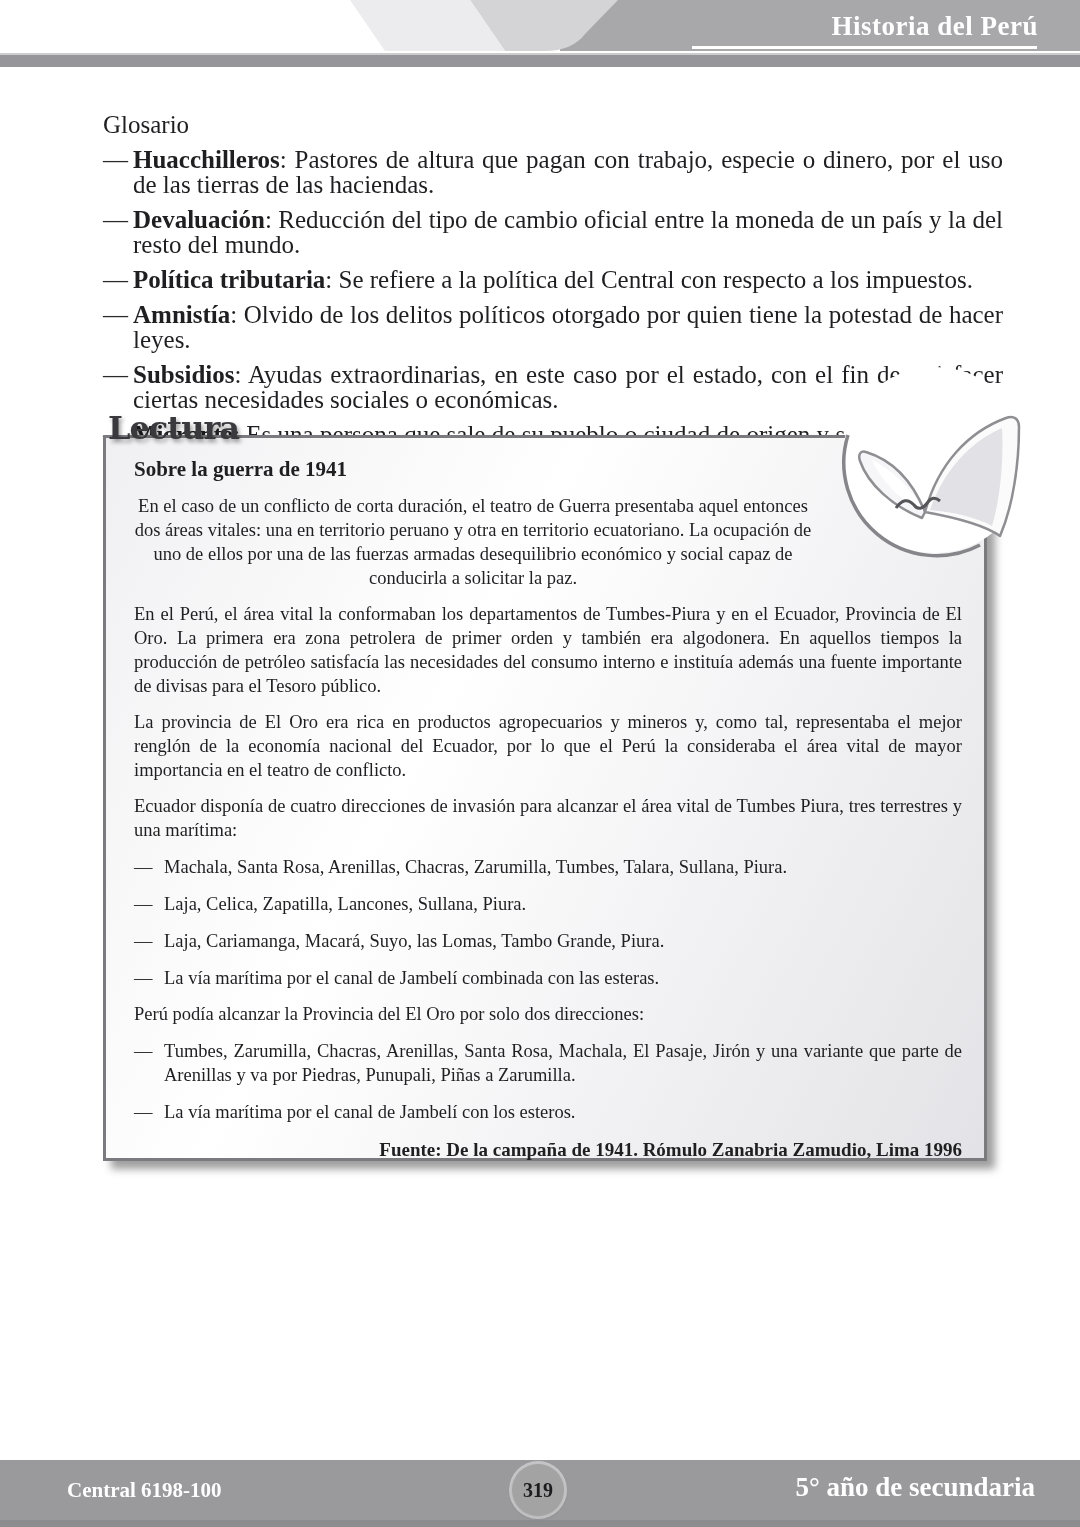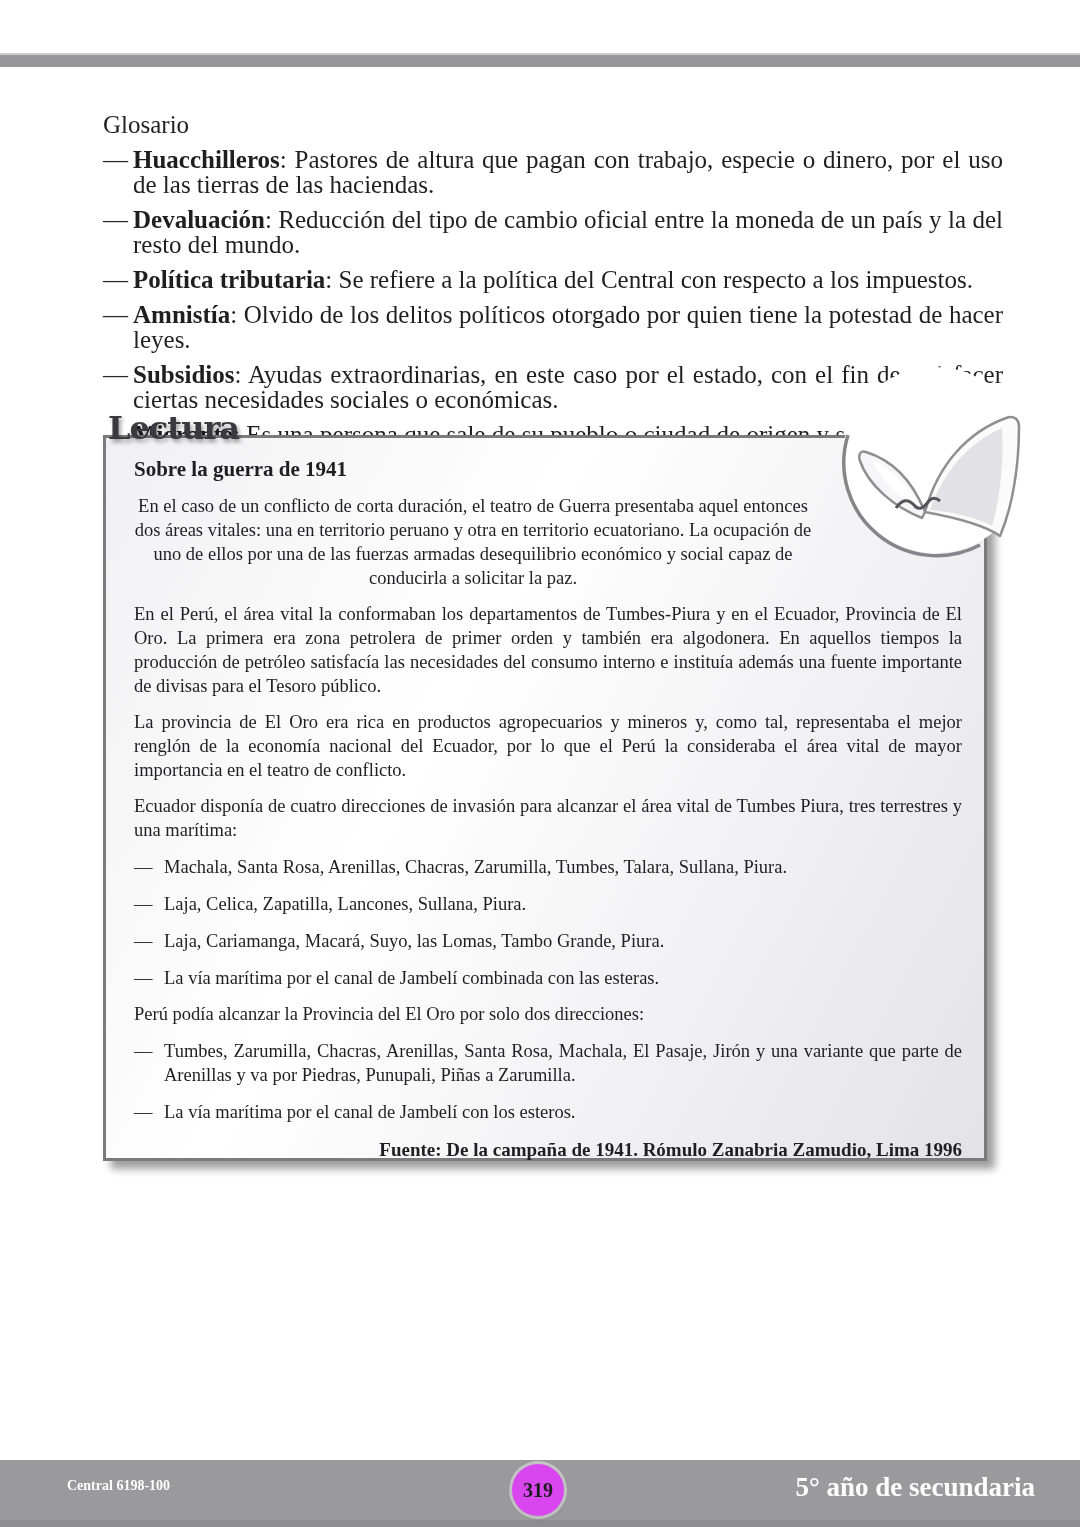--- a/index.html
+++ b/index.html
@@ -58,39 +58,49 @@
 
   .book-notch{position:absolute;left:830px;top:360px;width:220px;height:200px;z-index:2;}
 
   
   .footer-band{position:absolute;left:0;top:1460px;width:1080px;height:67px;background:#9a9a9d;}
   .footer-band:after{
     content:"";position:absolute;left:0;bottom:0;width:100%;height:7px;background:rgba(0,0,0,.08);
   }
   .footer-left{
     position:absolute;left:67px;top:1478px;
-    font-size:14px;font-weight:bold;color:#ffffff;z-index:2;
+    font-size:21px;font-weight:bold;color:#ffffff;z-index:2;
   }
   .footer-right{
     position:absolute;right:45px;top:1472px;
     font-size:27px;font-weight:bold;color:#ffffff;z-index:2;
   }
   .page-badge{
     position:absolute;left:512px;top:1464px;width:52px;height:52px;
-    background:#d946ef;border-radius:50%;
+    background:#a3a3a3;border-radius:50%;
     box-shadow:0 0 0 3px rgba(255,255,255,.45), 0 1px 4px rgba(0,0,0,.25);
     display:flex;align-items:center;justify-content:center;z-index:2;
   }
   .page-badge span{font-size:20px;font-weight:bold;color:#1c1c1f;}
 </style>
 </head>
 <body>
 
 <div class="page">
 
+  <div class="header-band">
+    <svg width="1080" height="51" viewBox="0 0 1080 51">
+      <rect x="0" y="0" width="1080" height="51" fill="#ffffff"></rect>
+      <rect x="560" y="0" width="520" height="51" fill="#a8a8ab"></rect>
+      <path d="M470,0 L618,0 L585,34 Q572,51 545,51 L505,51 Z" fill="#d4d4d7"></path>
+      <path d="M350,0 L470,0 L505,51 L385,51 Z" fill="#ececee"></path>
+    </svg>
+    <div class="header-title">Historia del Perú</div>
+    <div class="header-underline"></div>
+  </div>
   <div class="header-strip"></div>
 
   <section class="glossary">
     <div class="g-title">Glosario</div>
 
     <div class="g-item">
       <span class="dash">—</span>
       <div class="g-text"><b>Huacchilleros</b><span>: </span><span>Pastores de altura que pagan con trabajo, especie o dinero, por el uso de las tierras de las haciendas.</span></div>
     </div>
     <div class="g-item">

